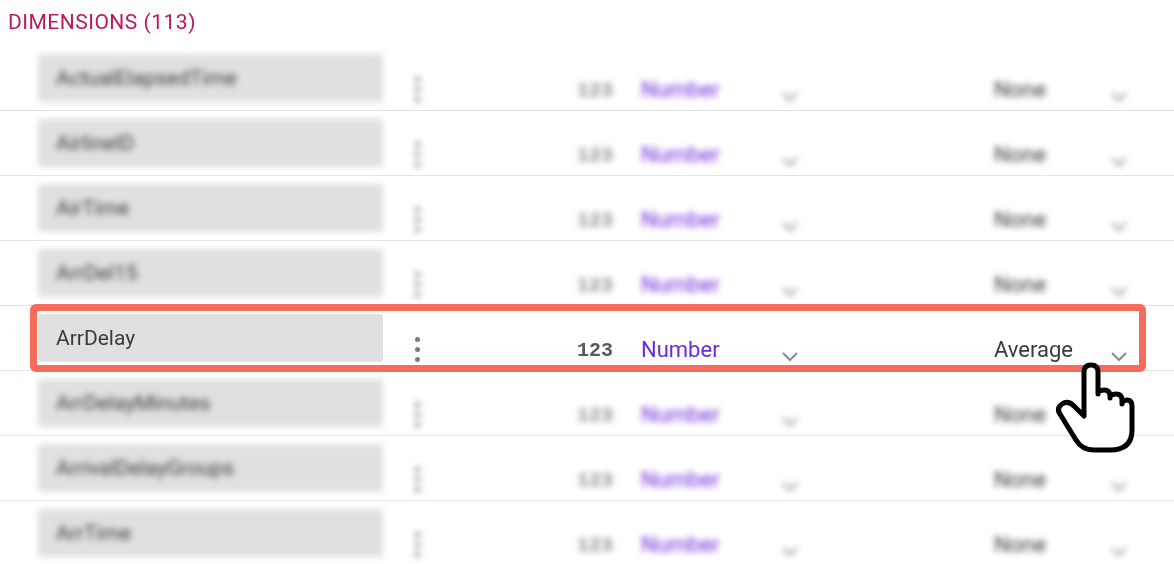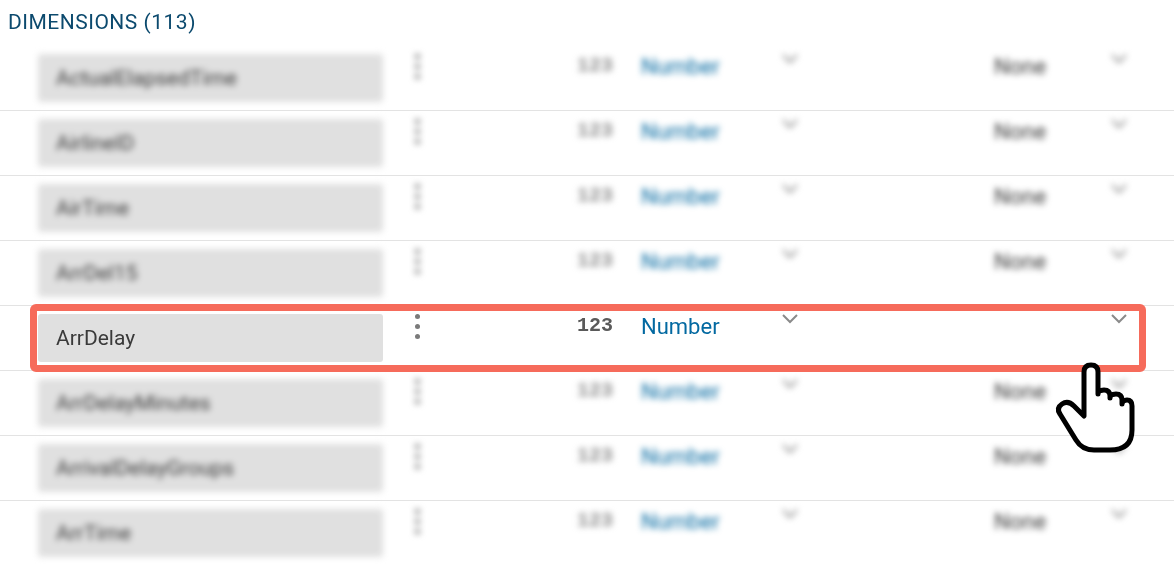--- a/index.html
+++ b/index.html
@@ -7,21 +7,21 @@
       font-family: -apple-system, BlinkMacSystemFont, "Segoe UI", Roboto, Helvetica, Arial, sans-serif;
       width: 1174px;
       height: 564px;
       background: #fff;
       position: relative;
       overflow: hidden;
     }
     .header {
       padding: 10px 8px 12px 8px;
       font-size: 21px;
-      color: #0c4a6e;
+      color: #be185d;
       letter-spacing: 0.5px;
     }
     .rows {
       display: flex;
       flex-direction: column;
     }
     .row {
       display: flex;
       align-items: center;
       height: 65px;
@@ -60,21 +60,21 @@
       font-weight: 700;
       font-size: 20px;
       color: #8b8b8b;
       letter-spacing: 0px;
       width: 56px;
       text-align: right;
     }
     .type-label {
       margin-left: 28px;
       font-size: 22px;
-      color: #0369a1;
+      color: #6d28d9;
       width: 120px;
     }
     .chev {
       width: 22px;
       margin-left: 18px;
       display:flex; align-items:center; justify-content:center;
     }
     .chev svg { width: 16px; height: 10px; }
     .spacer2 { flex: 1; }
     .agg-label {
@@ -92,21 +92,21 @@
       left: 30px;
       right: 28px;
       top: -2px;
       bottom: -2px;
       border: 7px solid #f66b5b;
       border-radius: 6px;
       pointer-events: none;
     }
     .row.selected { z-index: 2; }
     .row.selected .type-badge { color: #5a5a5a; }
-    .cell-content { display:flex; align-items:flex-start; width:100%; }
+    .cell-content { display:flex; align-items:flex-end; width:100%; }
     
     .cursor-hand {
       position: absolute;
       left: 1048px;
       top: 356px;
       width: 90px;
       height: 100px;
       z-index: 5;
       pointer-events: none;
     }
@@ -240,20 +240,21 @@
       </div>
       <div class="spacer1"></div>
       <div class="type-badge">123</div>
       <div class="type-label">Number</div>
       <div class="chev">
         <svg viewBox="0 0 16 10">
             <path d="M1 1 L8 8 L15 1" fill="none" stroke="#8a8a8a" stroke-width="2"></path>
           </svg>
       </div>
       <div class="spacer2"></div>
+      <div class="agg-label">Average</div>
       <div class="agg-chev">
         <svg viewBox="0 0 16 10">
             <path d="M1 1 L8 8 L15 1" fill="none" stroke="#8a8a8a" stroke-width="2"></path>
           </svg>
       </div>
     </div>
   <div class="highlight-outline"></div>
     </div>
     <div class="row blur">
     <div class="cell-content">

